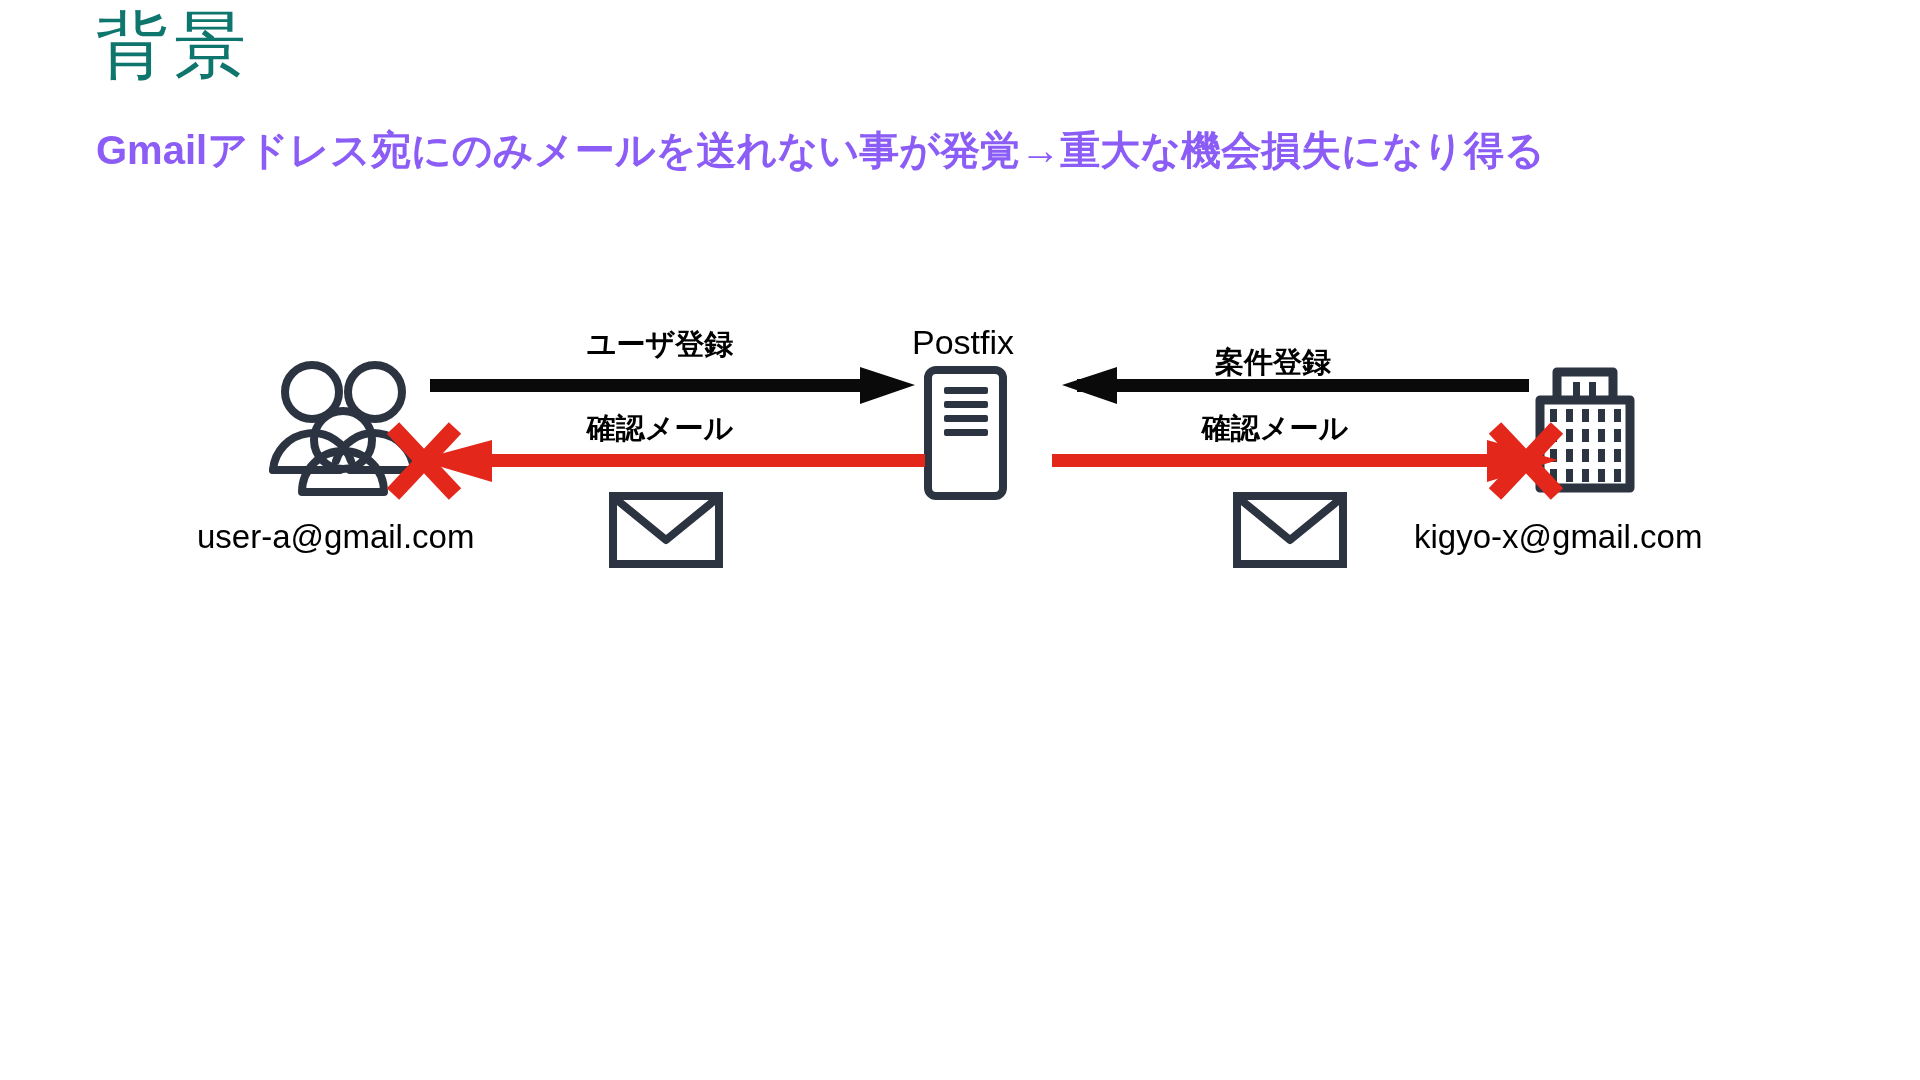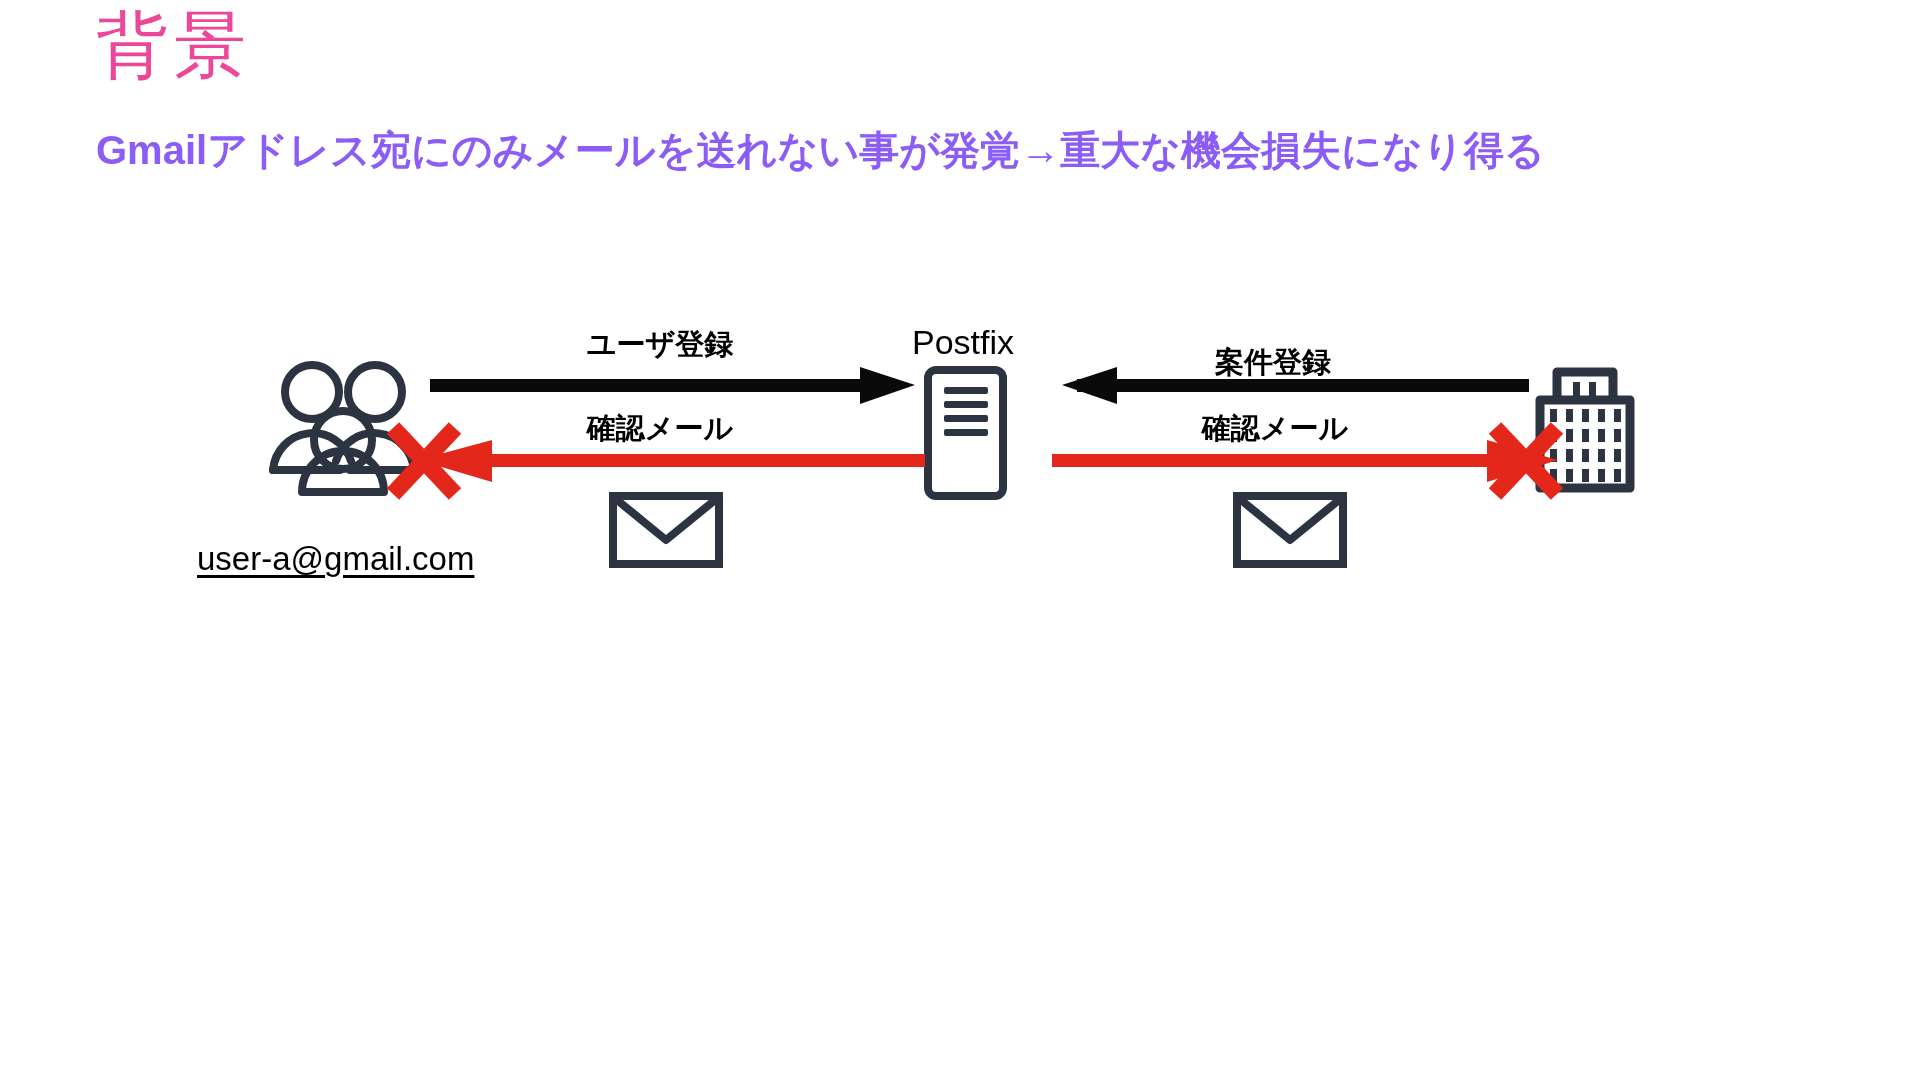--- a/index.html
+++ b/index.html
@@ -18,21 +18,21 @@
 
   
   .slide-title {
     position: absolute;
     left: 96px;
     top: 8px;
     font-size: 72px;
     font-weight: 400;
     letter-spacing: 6px;
     line-height: 1.05;
-    color: #ec4899;
+    color: #0f766e;
     white-space: nowrap;
   }
   .slide-subtitle {
     position: absolute;
     left: 96px;
     top: 128px;
     font-size: 40px;
     font-weight: 700;
     line-height: 1.1;
     color: #8b5cf6;
@@ -61,23 +61,21 @@
     text-align: center;
   }
   .node-caption {
     position: absolute;
     font-size: 33px;
     font-weight: 400;
     color: #000000;
     white-space: nowrap;
   }
   .node-caption.underlined {
-    text-decoration: underline;
     text-underline-offset: 5px;
-    margin-top: 22px;
   }
   .server-caption {
     position: absolute;
     font-size: 34px;
     font-weight: 400;
     color: #000000;
     white-space: nowrap;
   }
 </style>
 </head>
@@ -195,13 +193,14 @@
   <div class="flow-label" style="left:570px; top:409px; width:180px;">確認メール</div>
 
   <div class="flow-label" style="left:1183px; top:325px; width:180px;margin-top:18px;">案件登録</div>
 
   <div class="flow-label" style="left:1185px; top:409px; width:180px;">確認メール</div>
 
   <div class="node-caption underlined" style="left:197px; top:518px;">user-a@gmail.com</div>
 
   <div class="server-caption" style="left:912px; top:323px;text-align:center;">Postfix</div>
 
+  <div class="node-caption underlined" style="left:1414px; top:518px;">kigyo-x@gmail.com</div>
 </div>
 
 </body></html>

